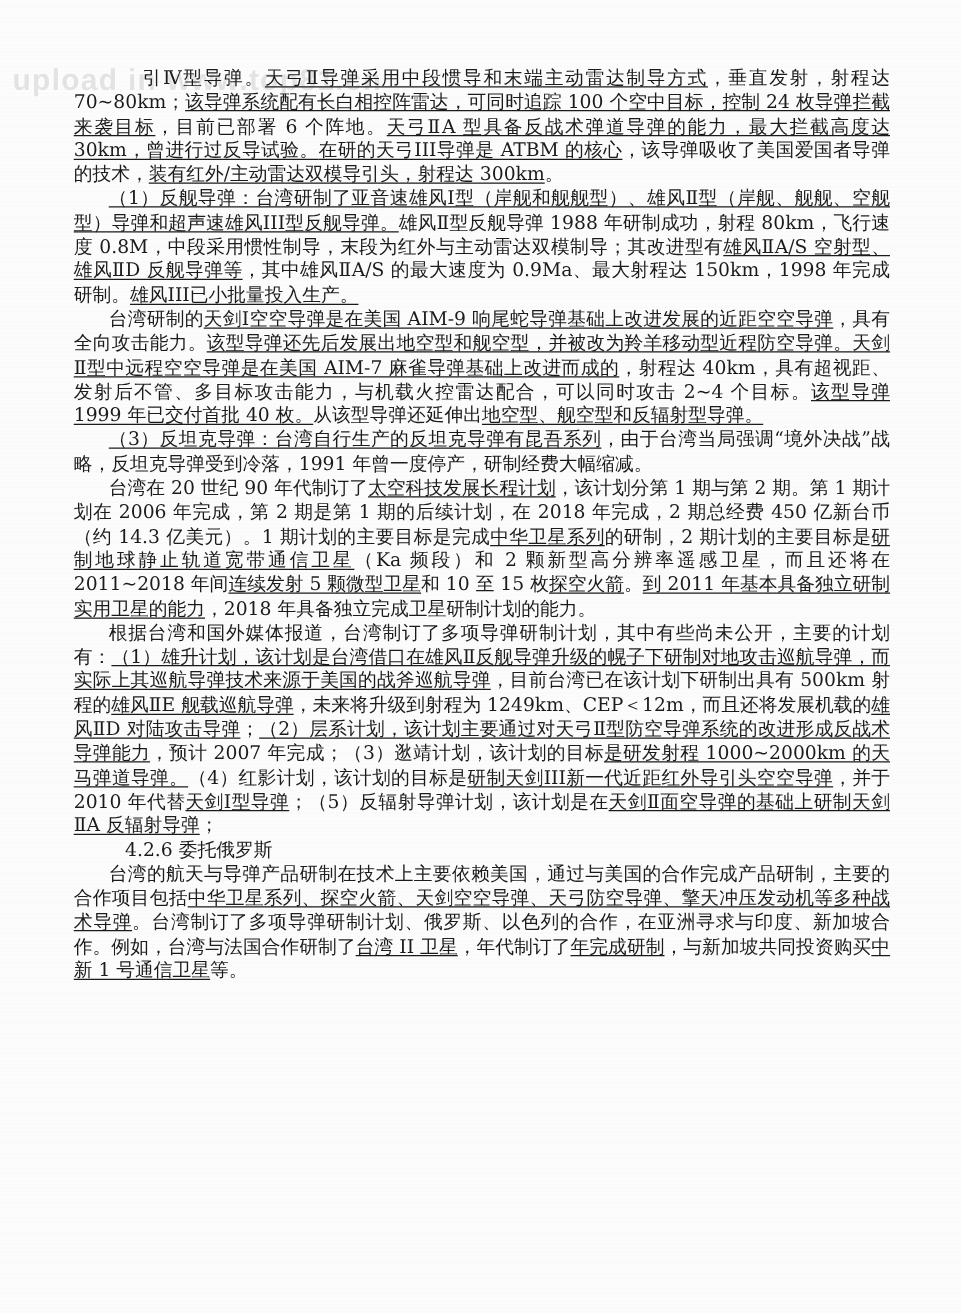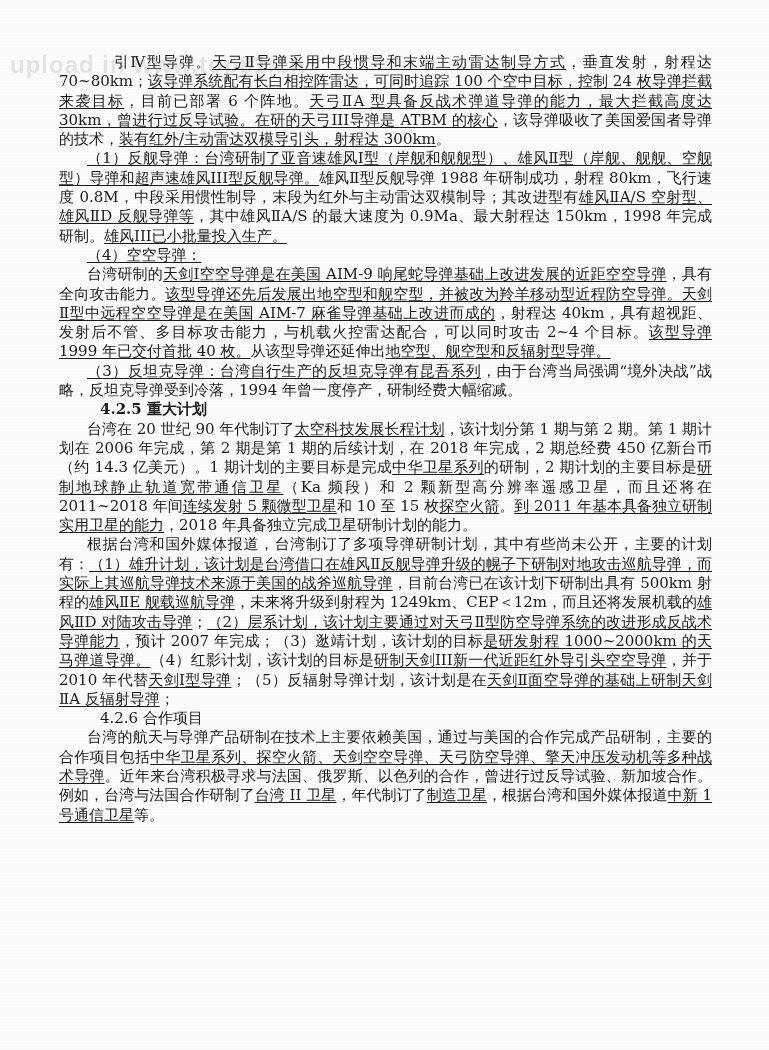--- a/index.html
+++ b/index.html
@@ -42,22 +42,20 @@
 </style>
 </head>
 <body>
 
 <div class="page">
   <div class="watermark">upload in www.top81.cn</div>
 
   <div class="doc" id="doc">
       <p class="wide-indent"><span>引Ⅳ型导弹。</span><span class="u">天弓Ⅱ导弹采用中段惯导和末端主动雷达制导方式</span><span>，垂直发射，射程达 70~80km；</span><span class="u">该导弹系统配有长白相控阵雷达，可同时追踪 100 个空中目标，控制 24 枚导弹拦截来袭目标</span><span>，目前已部署 6 个阵地。</span><span class="u">天弓ⅡA 型具备反战术弹道导弹的能力，最大拦截高度达 30km，曾进行过反导试验。</span><span class="u">在研的天弓III导弹是 ATBM 的核心</span><span>，该导弹吸收了美国爱国者导弹的技术，</span><span class="u">装有红外/主动雷达双模导引头，射程达 300km</span><span>。</span></p>
       <p><span class="u">（1）反舰导弹：台湾研制了亚音速雄风Ⅰ型（岸舰和舰舰型）、雄风Ⅱ型（岸舰、舰舰、空舰型）导弹和超声速雄风III型反舰导弹。</span><span>雄风Ⅱ型反舰导弹 1988 年研制成功，射程 80km，飞行速度 0.8M，中段采用惯性制导，末段为红外与主动雷达双模制导；其改进型有</span><span class="u">雄风ⅡA/S 空射型、雄风ⅡD 反舰导弹等</span><span>，其中雄风ⅡA/S 的最大速度为 0.9Ma、最大射程达 150km，1998 年完成研制。</span><span class="u">雄风III已小批量投入生产。</span></p>
-      <p><span class="u">（4）空空导弹：</span></p>
       <p><span>台湾研制的</span><span class="u">天剑Ⅰ空空导弹是在美国 AIM-9 响尾蛇导弹基础上改进发展的近距空空导弹</span><span>，具有全向攻击能力。</span><span class="u">该型导弹还先后发展出地空型和舰空型，并被改为羚羊移动型近程防空导弹。</span><span class="u">天剑Ⅱ型中远程空空导弹是在美国 AIM-7 麻雀导弹基础上改进而成的</span><span>，射程达 40km，具有超视距、发射后不管、多目标攻击能力，与机载火控雷达配合，可以同时攻击 2~4 个目标。</span><span class="u">该型导弹 1999 年已交付首批 40 枚。</span><span>从该型导弹还延伸出</span><span class="u">地空型、舰空型和反辐射型导弹。</span></p>
-      <p><span class="u">（3）反坦克导弹：台湾自行生产的反坦克导弹有昆吾系列</span><span>，由于台湾当局强调“境外决战”战略，反坦克导弹受到冷落，1994 年曾一度停产，研制经费大幅缩减。</span></p>
-      <p class="h1"><span>4.2.5 重大计划</span></p>
+      <p><span class="u">（3）反坦克导弹：台湾自行生产的反坦克导弹有昆吾系列</span><span>，由于台湾当局强调“境外决战”战略，反坦克导弹受到冷落，1991 年曾一度停产，研制经费大幅缩减。</span></p>
       <p><span>台湾在 20 世纪 90 年代制订了</span><span class="u">太空科技发展长程计划</span><span>，该计划分第 1 期与第 2 期。第 1 期计划在 2006 年完成，第 2 期是第 1 期的后续计划，在 2018 年完成，2 期总经费 450 亿新台币（约 14.3 亿美元）。1 期计划的主要目标是完成</span><span class="u">中华卫星系列</span><span>的研制，2 期计划的主要目标是</span><span class="u">研制地球静止轨道宽带通信卫星</span><span>（Ka 频段）和 2 颗新型高分辨率遥感卫星，而且还将在 2011~2018 年间</span><span class="u">连续发射 5 颗微型卫星</span><span>和 10 至 15 枚</span><span class="u">探空火箭</span><span>。</span><span class="u">到 2011 年基本具备独立研制实用卫星的能力</span><span>，2018 年具备独立完成卫星研制计划的能力。</span></p>
       <p><span>根据台湾和国外媒体报道，台湾制订了多项导弹研制计划，其中有些尚未公开，主要的计划有：</span><span class="u">（1）雄升计划，该计划是台湾借口在雄风Ⅱ反舰导弹升级的幌子下研制对地攻击巡航导弹，而实际上其巡航导弹技术来源于美国的战斧巡航导弹</span><span>，目前台湾已在该计划下研制出具有 500km 射程的</span><span class="u">雄风ⅡE 舰载巡航导弹</span><span>，未来将升级到射程为 1249km、CEP＜12m，而且还将发展机载的</span><span class="u">雄风ⅡD 对陆攻击导弹</span><span>；</span><span class="u">（2）层系计划，该计划主要通过对天弓Ⅱ型防空导弹系统的改进形成反战术导弹能力</span><span>，预计 2007 年完成；（3）逖靖计划，该计划的目标</span><span class="u">是研发射程 1000~2000km 的天马弹道导弹。</span><span>（4）红影计划，该计划的目标是</span><span class="u">研制天剑III新一代近距红外导引头空空导弹</span><span>，并于 2010 年代替</span><span class="u">天剑Ⅰ型导弹</span><span>；（5）反辐射导弹计划，该计划是在</span><span class="u">天剑Ⅱ面空导弹的基础上研制天剑ⅡA 反辐射导弹</span><span>；</span></p>
-      <p class="h2"><span>4.2.6 合作项目</span></p>
-      <p><span>台湾的航天与导弹产品研制在技术上主要依赖美国，通过与美国的合作完成产品研制，主要的合作项目包括</span><span class="u">中华卫星系列、探空火箭、天剑空空导弹、天弓防空导弹、擎天冲压发动机等多种战术导弹</span><span>。近年来台湾积极寻求与法国、俄罗斯、以色列的合作，曾进行过反导试验、新加坡合作。例如，台湾与法国合作研制了</span><span class="u">台湾 II 卫星</span><span>，年代制订了</span><span class="u">制造卫星</span><span>，根据台湾和国外媒体报道</span><span class="u">中新 1 号通信卫星</span><span>等。</span></p>
+      <p class="h2"><span>4.2.6 委托俄罗斯</span></p>
+      <p><span>台湾的航天与导弹产品研制在技术上主要依赖美国，通过与美国的合作完成产品研制，主要的合作项目包括</span><span class="u">中华卫星系列、探空火箭、天剑空空导弹、天弓防空导弹、擎天冲压发动机等多种战术导弹</span><span>。台湾制订了多项导弹研制计划、俄罗斯、以色列的合作，在亚洲寻求与印度、新加坡合作。例如，台湾与法国合作研制了</span><span class="u">台湾 II 卫星</span><span>，年代制订了</span><span class="u">年完成研制</span><span>，与新加坡共同投资购买</span><span class="u">中新 1 号通信卫星</span><span>等。</span></p>
     </div>
 </div>
 
 </body></html>

